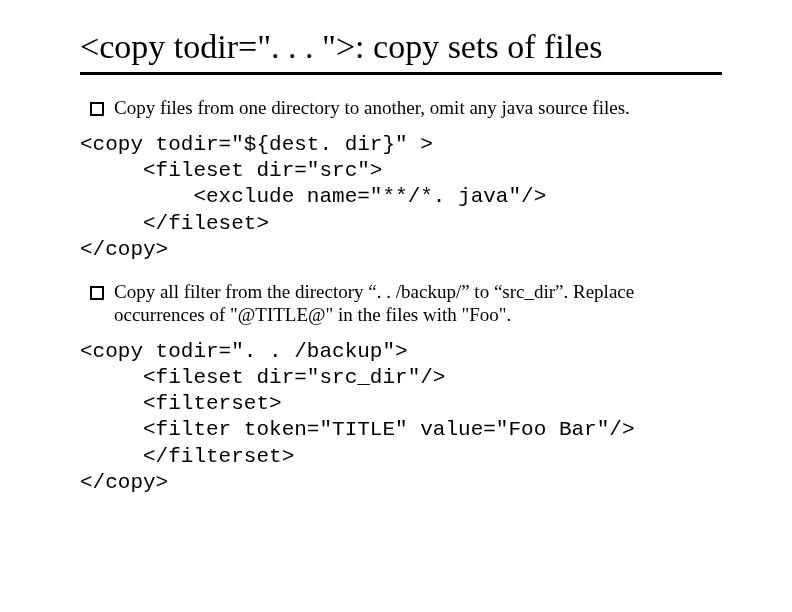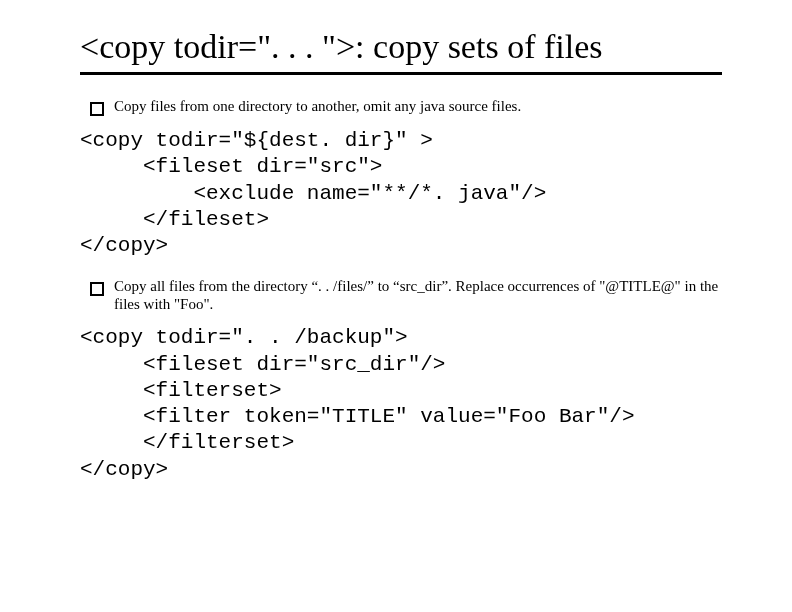--- a/index.html
+++ b/index.html
@@ -16,21 +16,21 @@
     font-weight: normal;
     letter-spacing: 0px;
     padding-bottom: 6px;
     border-bottom: 3px solid #000;
     margin-bottom: 22px;
   }
   .bullet-item {
     display: flex;
     align-items: flex-start;
     margin: 6px 0 10px 10px;
-    font-size: 15px;
+    font-size: 19px;
     line-height: 1.2;
   }
   .bullet-icon {
     width: 14px;
     height: 14px;
     border: 2px solid #000;
     margin-top: 5px;
     margin-right: 10px;
     flex-shrink: 0;
   }
@@ -56,21 +56,21 @@
 </div>
 
 <div class="code-block">&lt;copy todir="${dest. dir}" &gt;
      &lt;fileset dir="src"&gt;
          &lt;exclude name="**/*. java"/&gt;
      &lt;/fileset&gt;
 &lt;/copy&gt;</div>
 
 <div class="bullet-item">
   <span class="bullet-icon"></span>
-  <span class="bullet-text">Copy all files from the directory “. . /files/” to “src_dir”. Replace occurrences of "@TITLE@" in the files with "Foo".</span>
+  <span class="bullet-text">Copy all filter from the directory “. . /backup/” to “src_dir”. Replace occurrences of "@TITLE@" in the files with "Foo".</span>
 </div>
 
 <div class="code-block">&lt;copy todir=". . /backup"&gt;
      &lt;fileset dir="src_dir"/&gt;
      &lt;filterset&gt;
      &lt;filter token="TITLE" value="Foo Bar"/&gt;
      &lt;/filterset&gt;
 &lt;/copy&gt;</div>
 
 </body></html>

